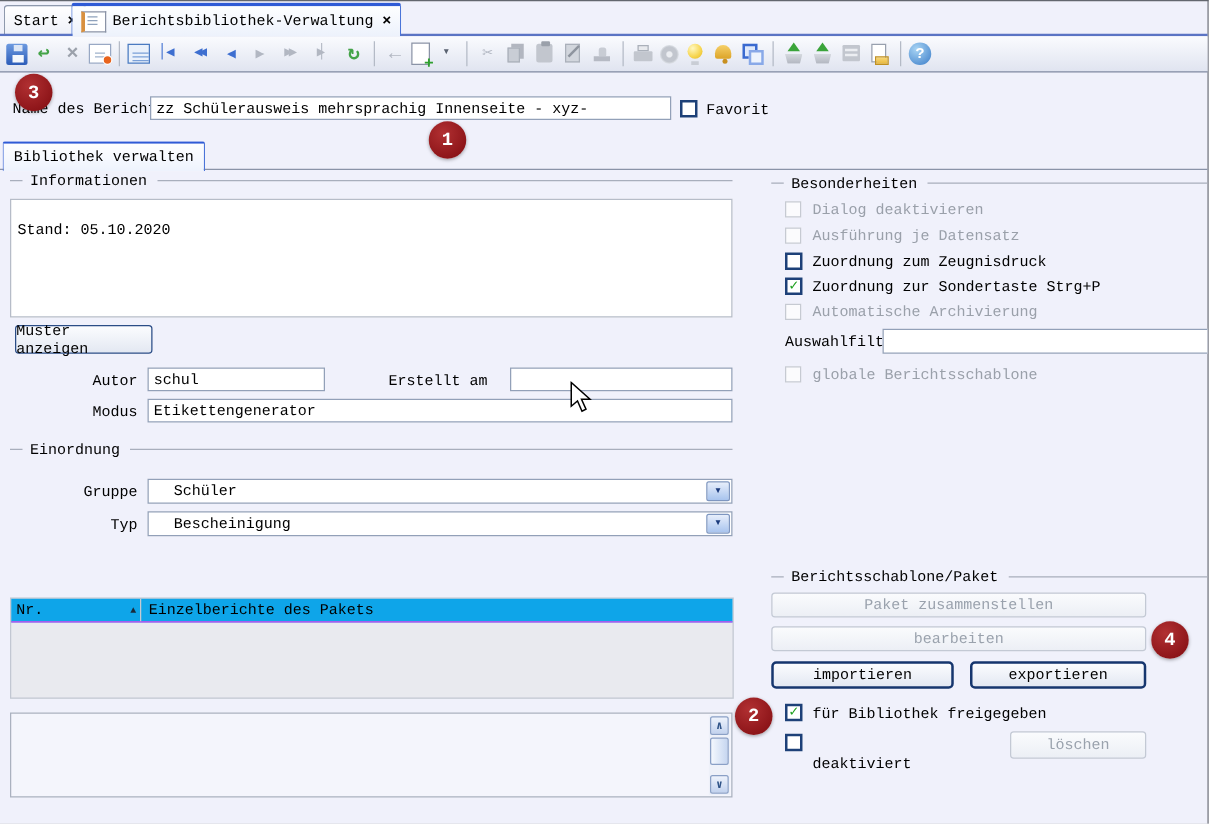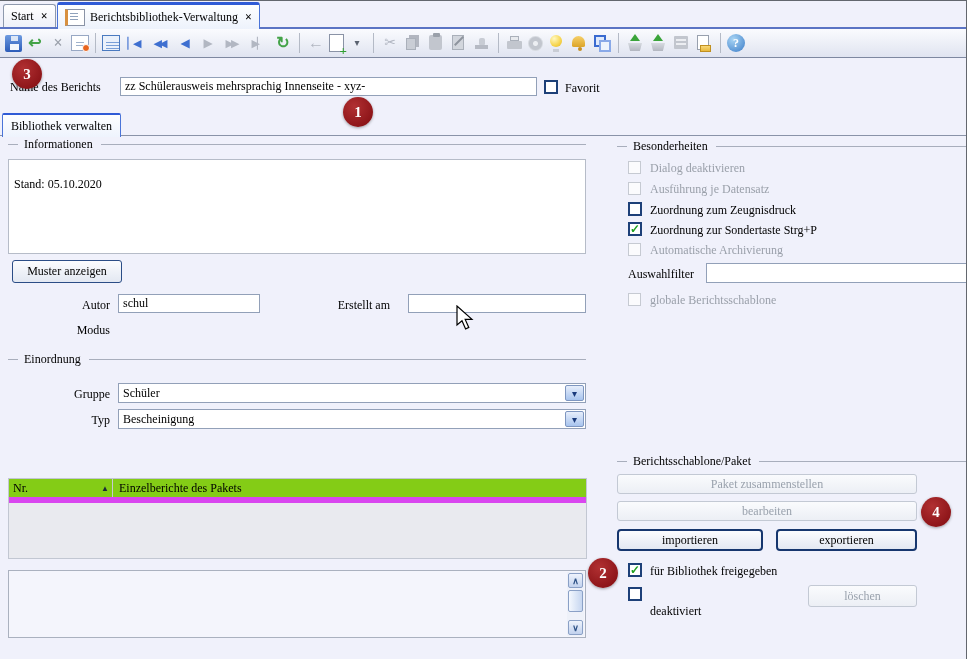--- a/index.html
+++ b/index.html
@@ -1,17 +1,17 @@
 <!DOCTYPE html>
 <html><head>
 <meta charset="utf-8">
 <style>
   html,body{margin:0;padding:0;background:#d8d8d8}
   .win{position:relative;width:967px;height:659px;background:#f0f1fb;
-       font-family:Liberation Serif, serif;font-size:12px;color:#000;
+       font-family:Liberation Mono, monospace;font-size:12px;color:#000;
        overflow:hidden;border-top:1px solid #63676e;border-right:1px solid #63676e;box-sizing:border-box}
   .lbl{position:absolute;white-space:nowrap;line-height:14px}
   .lbl.r{text-align:right}
   .lbl.dis{color:#9aa0aa}
 
   
   .tab{position:absolute;display:flex;align-items:center;gap:5px;padding:0 7px;
        border-radius:3px 3px 0 0;box-sizing:border-box;white-space:nowrap}
   .tab-start{left:3px;top:3px;height:24px;border:1px solid #8e99ad;border-bottom:none;
        background:linear-gradient(#ffffff,#eef0f8)}
@@ -93,35 +93,35 @@
   .ghdr::after{content:"";flex:1;height:1px;background:#a8aebc}
   .cb{position:absolute;width:14px;height:14px;background:#fff;border:2px solid #1d4078;box-sizing:border-box;
        display:flex;align-items:center;justify-content:center}
   .cb .mk{color:#1fa01f;font-weight:bold;font-size:12px;line-height:1;margin-top:-1px}
   .cb.dis{width:13px;height:13px;border:1px solid #c6cad2;background:#fbfbfd}
   .btn{position:absolute;display:flex;align-items:center;justify-content:center;
        background:linear-gradient(#fbfcfe,#e3e8f2);border:1px solid #2b4d86;border-radius:3px;box-sizing:border-box}
   .btn.strong{border:2px solid #16366e;border-radius:4px}
   .btn.dis{border:1px solid #c3c9d4;color:#9aa2ad;background:linear-gradient(#fafbfd,#eceff5)}
   .combo{position:absolute;background:#fff;border:1px solid #92a0b8;box-sizing:border-box;display:flex;align-items:center}
-  .combo .ct{flex:1;padding-left:4px;white-space:nowrap;overflow:hidden}
+  .combo .ct{flex:1;padding-left:20px;white-space:nowrap;overflow:hidden}
   .combo .cbtn{width:17px;align-self:stretch;margin:1px;background:linear-gradient(#e7eefb,#a8c4ee);
        border:1px solid #7e96c0;border-radius:2px;display:flex;align-items:center;justify-content:center;
        color:#1a3a7c;font-size:10px}
   .subtab{position:absolute;left:2px;top:112px;height:22px;display:flex;align-items:center;padding:0 8px;
        background:linear-gradient(#fdfeff,#eef3fd);border:1px solid #4a74d8;border-top:2px solid #2f5bd6;
        border-bottom:none;border-radius:2px 2px 0 0;z-index:5}
   .subtab-line{position:absolute;left:0;top:134px;width:967px;height:1px;background:#8a93a8}
 
   .ta1{position:absolute;left:8px;top:158px;width:578px;height:95px;background:#fff;
        border:1px solid #b6bcc8;box-sizing:border-box;padding:3px 5px}
   .ta1 .l2{margin-top:14px}
   .tbl{position:absolute;left:8px;top:477px;width:579px;height:81px;border:1px solid #c2c7d2;
        background:#e9eaef;box-sizing:border-box}
-  .thead{display:flex;height:18px;background:#84cc16;border-bottom:6px solid #d946ef}
+  .thead{display:flex;height:18px;background:#0ea5e9;border-bottom:1px solid #d946ef}
   .th1{width:104px;display:flex;align-items:center;justify-content:space-between;padding-left:4px;
        border-right:1px solid #c6cad2;box-sizing:border-box}
   .th1 .sort{font-size:8px;color:#1a2a3a;margin-right:3px}
   .th2{flex:1;display:flex;align-items:center;padding-left:6px}
   .ta2{position:absolute;left:8px;top:569px;width:578px;height:68px;background:#f4f5fc;
        border:1px solid #aab1bf;box-sizing:border-box}
   .sb{position:absolute;right:1px;top:1px;bottom:1px;width:17px;background:#eef1f9;
        display:flex;flex-direction:column;align-items:center}
   .sbtn{width:15px;height:15px;margin-top:1px;background:linear-gradient(#eef3fc,#c2d2ee);
        border:1px solid #8aa0c6;border-radius:2px;display:flex;align-items:center;justify-content:center;
@@ -203,20 +203,21 @@
   <div class="ta1">
     <div class="l2">Stand: 05.10.2020</div>
   </div>
   <div class="btn" style="left:12px;top:259px;width:110px;height:23px">Muster anzeigen</div>
 
   <div class="lbl r" style="left:8px;top:297px;width:102px">Autor</div>
   <div class="inp" style="left:118px;top:293px;width:142px;height:19px">schul</div>
   <div class="lbl r" style="left:290px;top:297px;width:100px">Erstellt am</div>
   <div class="inp" style="left:408px;top:293px;width:178px;height:19px"></div>
   <div class="lbl r" style="left:8px;top:322px;width:102px">Modus</div>
+  <div class="inp" style="left:118px;top:318px;width:468px;height:19px">Etikettengenerator</div>
 
   <div class="ghdr" style="left:8px;top:352px;width:578px">
     <span class="gt">Einordnung</span>
   </div>
   <div class="lbl r" style="left:8px;top:386px;width:102px">Gruppe</div>
   <div class="combo" style="left:118px;top:382px;width:468px;height:20px">
     <span class="ct">Schüler</span>
     <span class="cbtn">
         <span>▾</span>
       </span>

